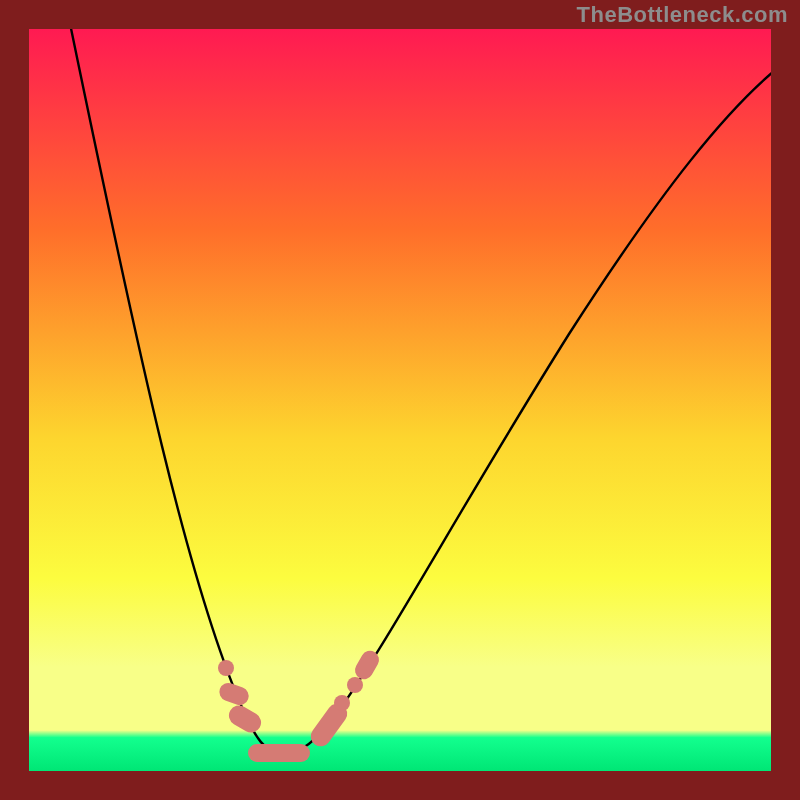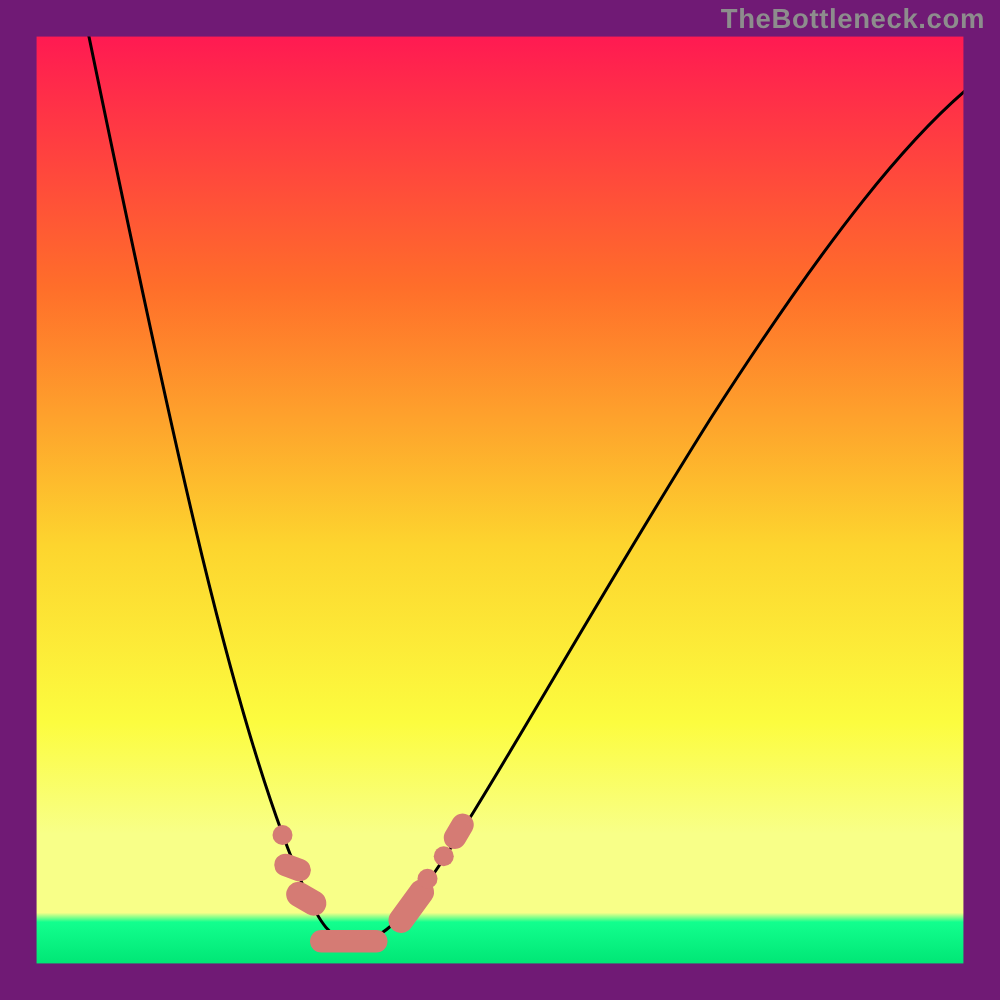--- a/index.html
+++ b/index.html
@@ -7,21 +7,21 @@
     padding: 0;
     width: 800px;
     height: 800px;
     background: #000000;
     overflow: hidden;
   }
   .outer {
     position: relative;
     width: 800px;
     height: 800px;
-    background: #701a75;
+    background: #7f1d1d;
   }
   .watermark {
     position: absolute;
     top: 2px;
     right: 12px;
     font: 600 22px Arial, Helvetica, sans-serif;
     color: #8d8d8d;
     letter-spacing: 0.5px;
     z-index: 10;
   }

